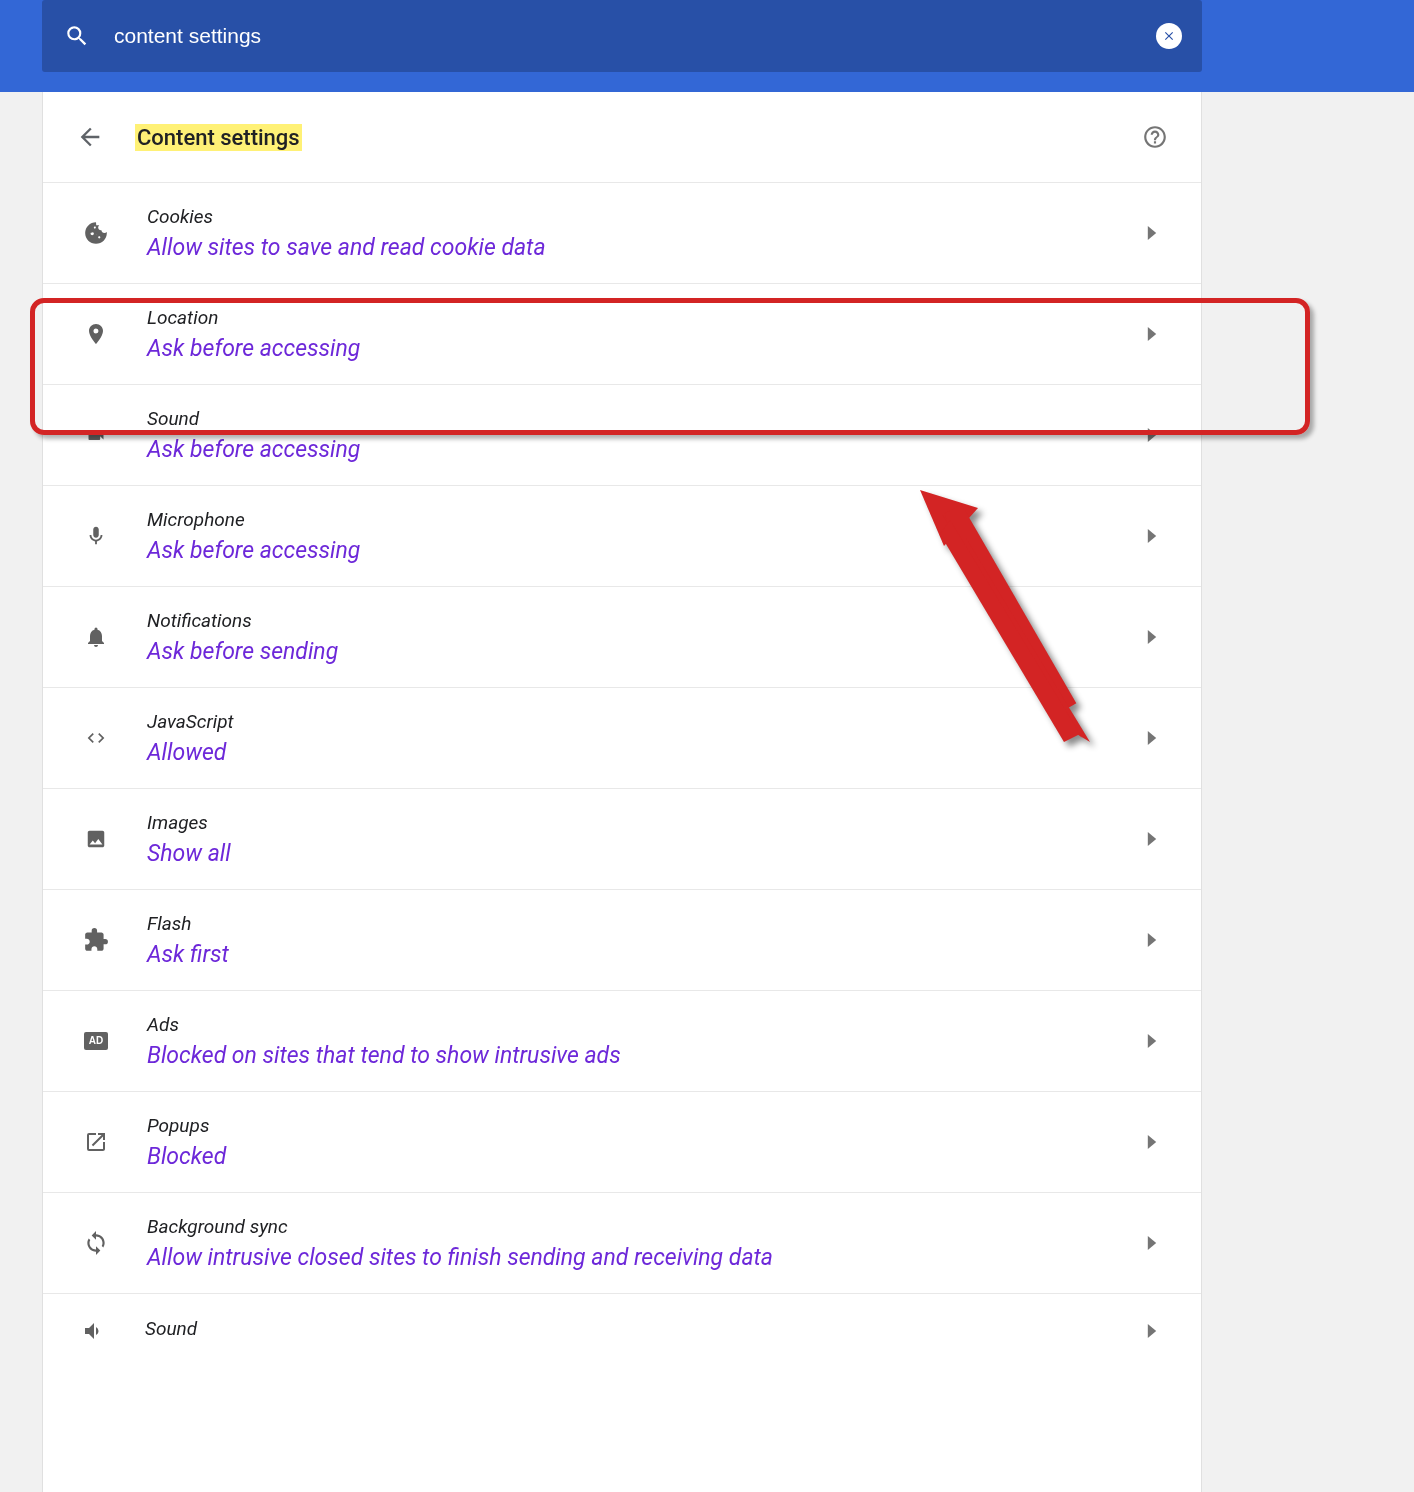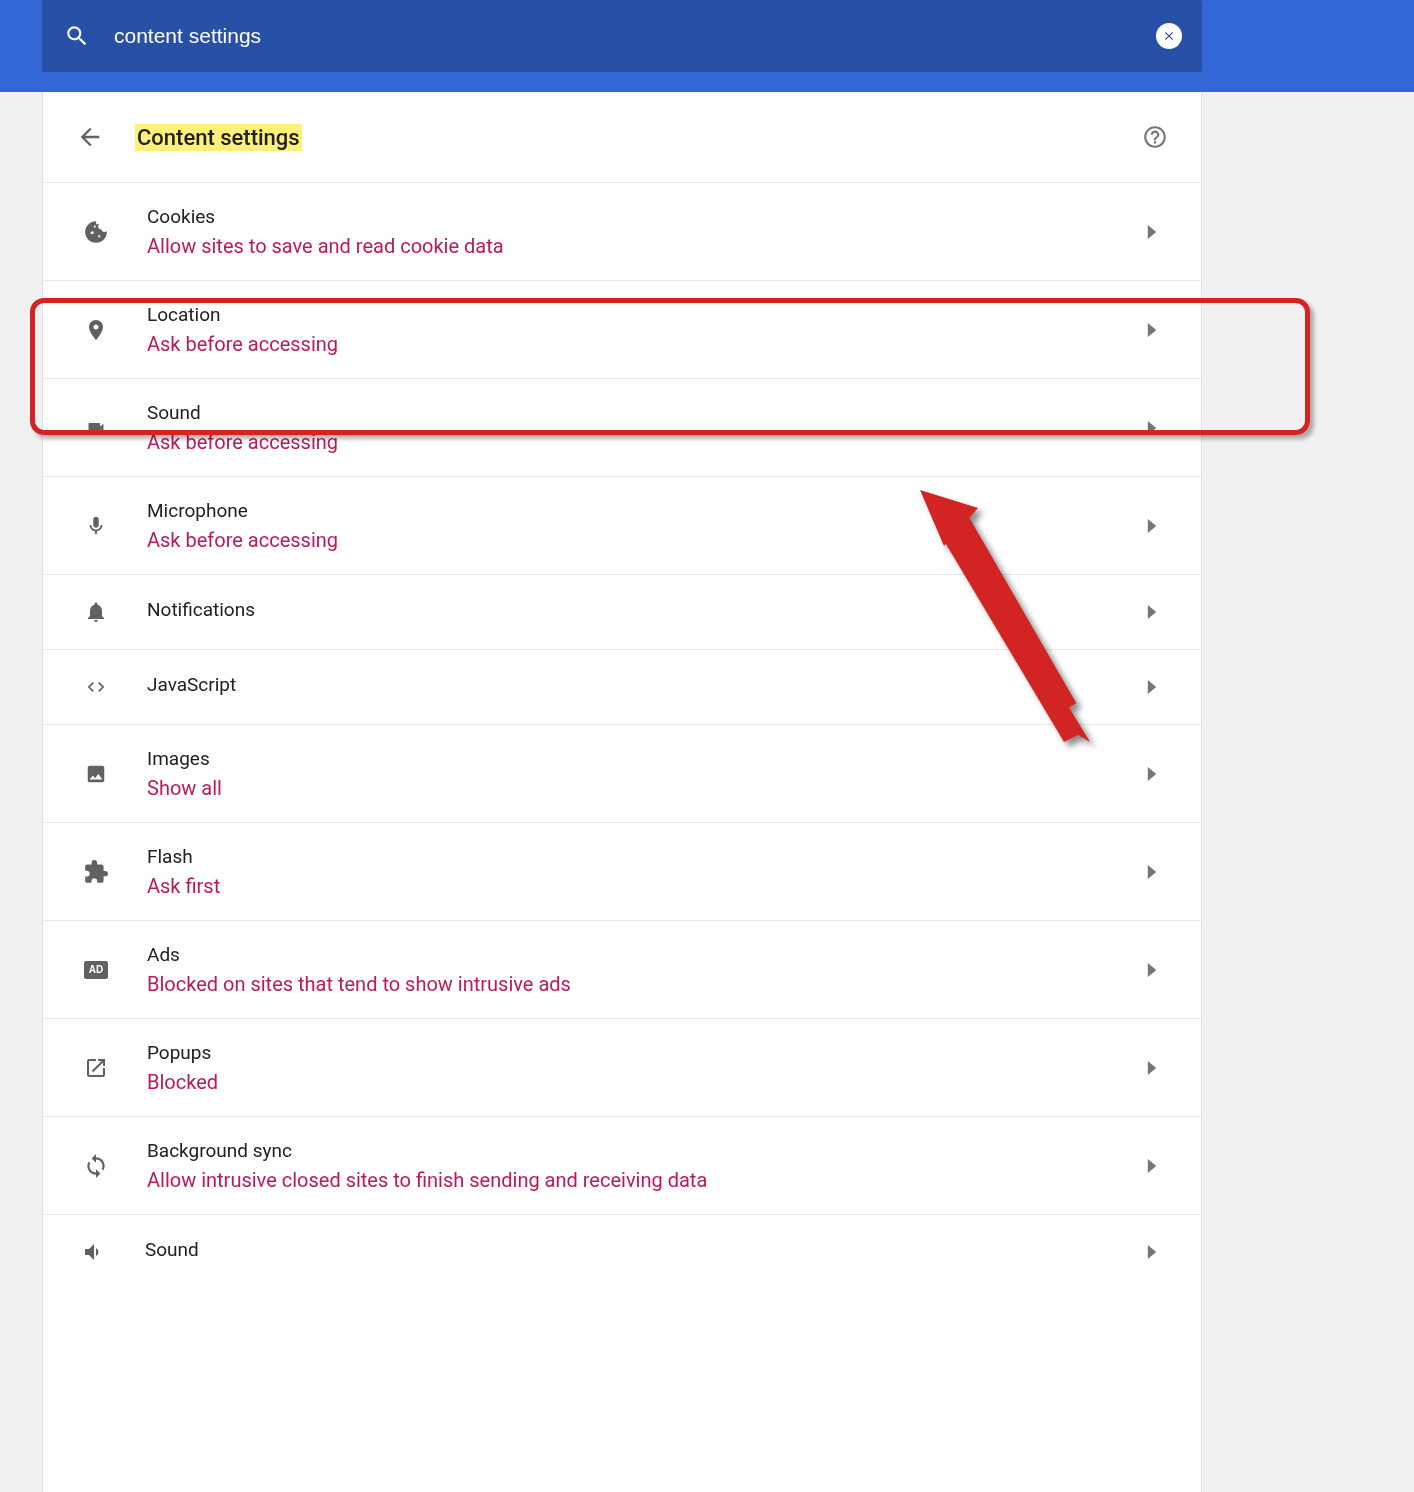--- a/index.html
+++ b/index.html
@@ -115,29 +115,29 @@
     }
     .setting-icon-box {
       width: 30px;
       height: 30px;
       display: flex;
       align-items: center;
       justify-content: center;
       margin-right: 36px;
       color: #616161;
     }
-    .setting-text { flex: 1; }
+    .setting-text { flex: 1; font-style: italic; }
     .setting-title {
       font-size: 19px;
       color: #202124;
       margin-bottom: 6px;
     }
     .setting-desc {
-      font-size: 20px;
-      color: #be185d;
+      font-size: 23px;
+      color: #6d28d9;
     }
     .chevron-box {
       width: 18px;
       height: 18px;
       display: flex;
       align-items: center;
       justify-content: center;
       color: #757575;
     }
     .highlight-box {
@@ -270,36 +270,38 @@
       </div>
 
       <div class="setting-row">
         <div class="setting-icon-box">
           <svg width="24" height="26" viewBox="0 0 24 24" fill="#616161">
               <path d="M12 22c1.1 0 2-.9 2-2h-4a2 2 0 002 2zm6-6v-5c0-3.07-1.63-5.64-4.5-6.32V4a1.5 1.5 0 00-3 0v.68C7.64 5.36 6 7.92 6 11v5l-2 2v1h16v-1l-2-2z"></path>
             </svg>
         </div>
         <div class="setting-text">
           <div class="setting-title">Notifications</div>
+          <div class="setting-desc">Ask before sending</div>
         </div>
         <div class="chevron-box">
           <svg width="10" height="14" viewBox="0 0 6 10" fill="#757575">
               <path d="M0 0l6 5-6 5z"></path>
             </svg>
         </div>
       </div>
 
       <div class="setting-row">
         <div class="setting-icon-box">
           <svg width="28" height="20" viewBox="0 0 24 24" fill="#616161">
               <path d="M9.4 16.6L4.8 12l4.6-4.6L8 6l-6 6 6 6 1.4-1.4zm5.2 0l4.6-4.6-4.6-4.6L16 6l6 6-6 6-1.4-1.4z"></path>
             </svg>
         </div>
         <div class="setting-text">
           <div class="setting-title">JavaScript</div>
+          <div class="setting-desc">Allowed</div>
         </div>
         <div class="chevron-box">
           <svg width="10" height="14" viewBox="0 0 6 10" fill="#757575">
               <path d="M0 0l6 5-6 5z"></path>
             </svg>
         </div>
       </div>
 
       <div class="setting-row">
         <div class="setting-icon-box">

